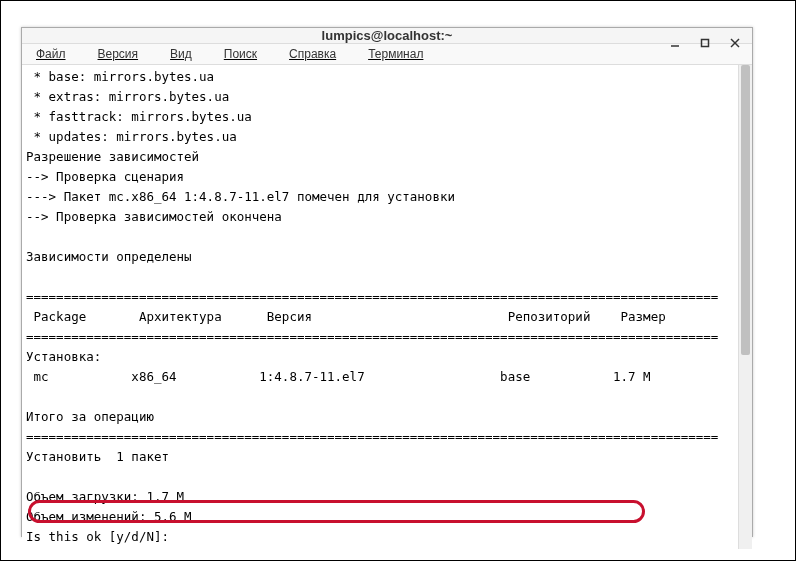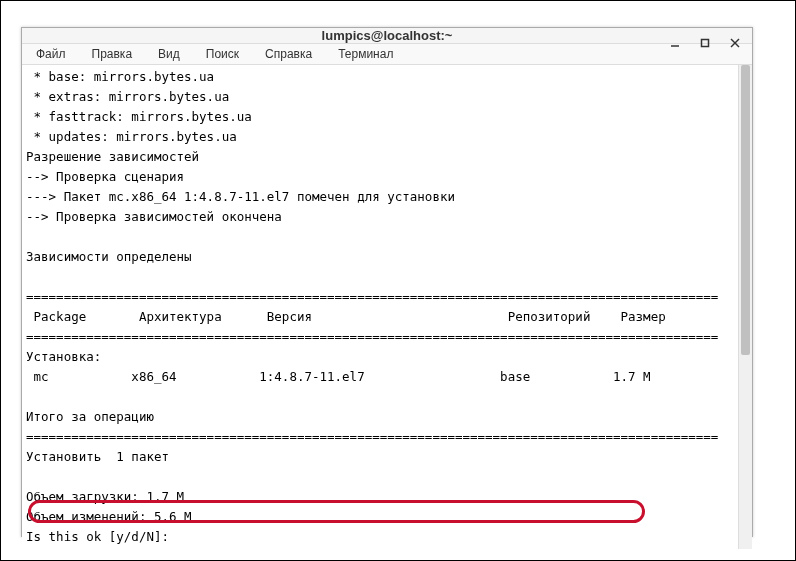--- a/index.html
+++ b/index.html
@@ -60,21 +60,22 @@
   color: #333;
   cursor: pointer;
 }
 .menubar {
   height: 26px;
   background: #f9f9f9;
   border-bottom: 1px solid #ddd;
   display: flex;
   align-items: center;
   padding: 0 6px;
-  gap: 10px;
+  gap: 16px;
+  text-decoration: underline;
 }
 .menu-item {
   font-size: 12px;
   color: #333;
   padding: 3px 8px;
   cursor: pointer;
 }
 .terminal-area {
   flex: 1;
   display: flex;
@@ -134,21 +135,21 @@
         <div class="titlebar-btn">
           <svg width="12" height="12" viewBox="0 0 12 12">
               <line x1="2" y1="2" x2="10" y2="10" stroke="#333" stroke-width="1.5"></line>
               <line x1="10" y1="2" x2="2" y2="10" stroke="#333" stroke-width="1.5"></line>
             </svg>
         </div>
       </div>
     </div>
     <div class="menubar">
       <span class="menu-item">Файл</span>
-      <span class="menu-item">Правка</span>
+      <span class="menu-item">Версия</span>
       <span class="menu-item">Вид</span>
       <span class="menu-item">Поиск</span>
       <span class="menu-item">Справка</span>
       <span class="menu-item">Терминал</span>
     </div>
     <div class="terminal-area">
       <div class="terminal-content" id="terminal-content"> * base: mirrors.bytes.ua
  * extras: mirrors.bytes.ua
  * fasttrack: mirrors.bytes.ua
  * updates: mirrors.bytes.ua

